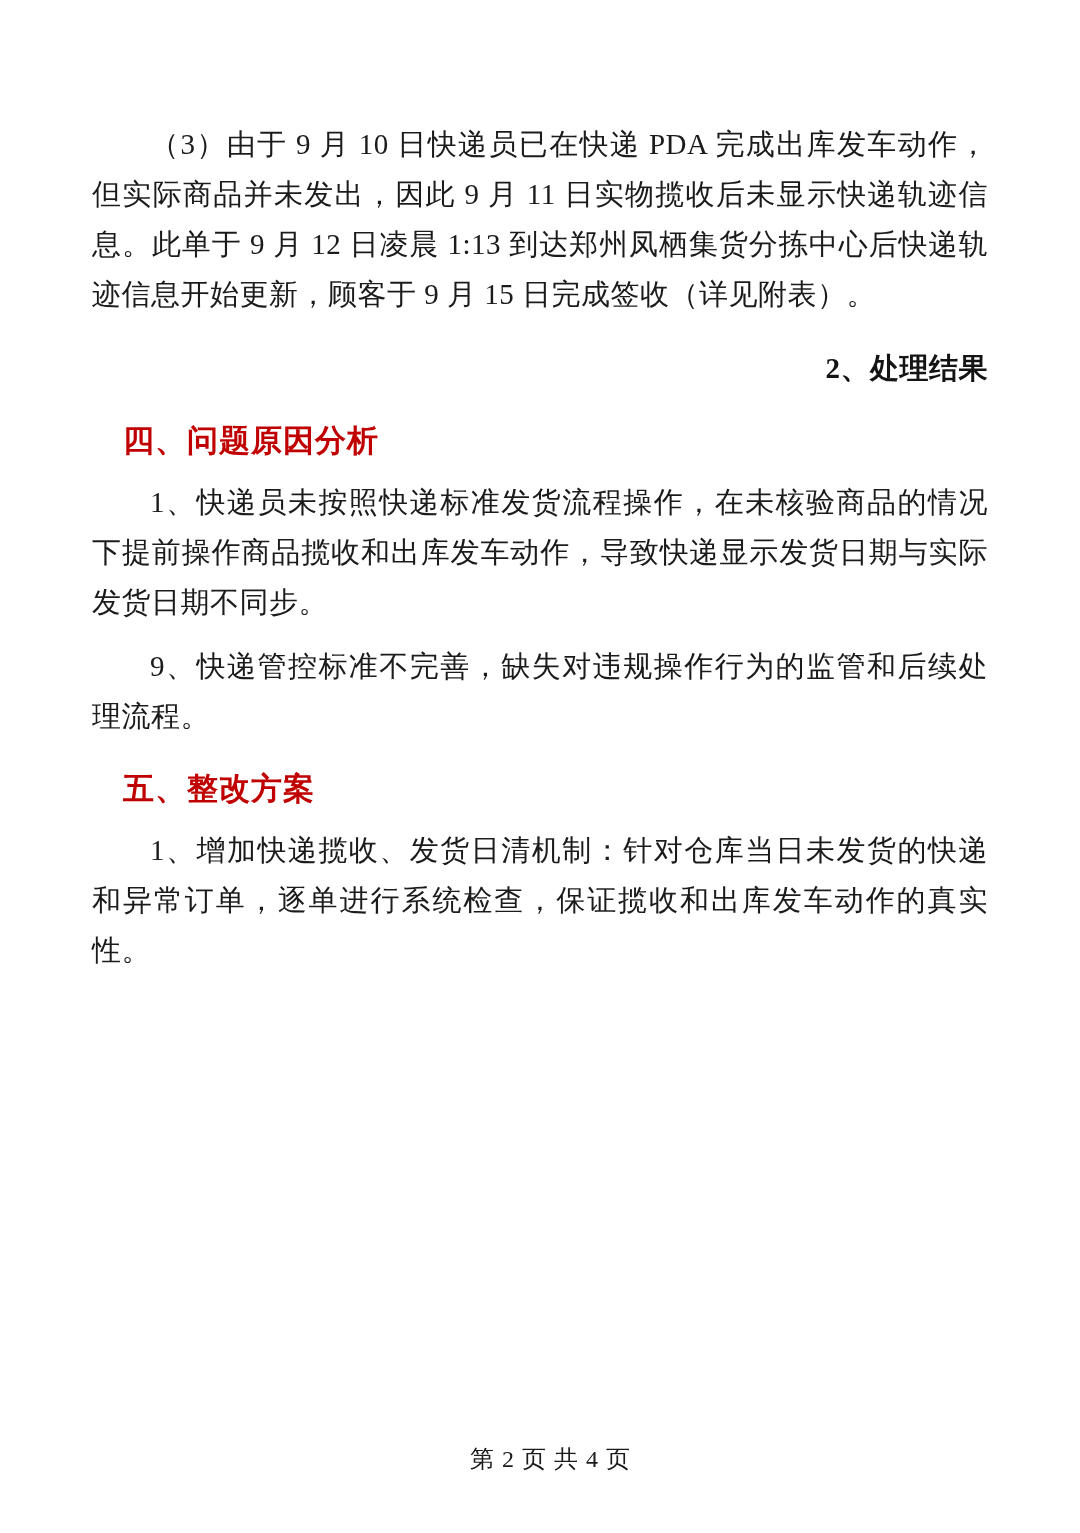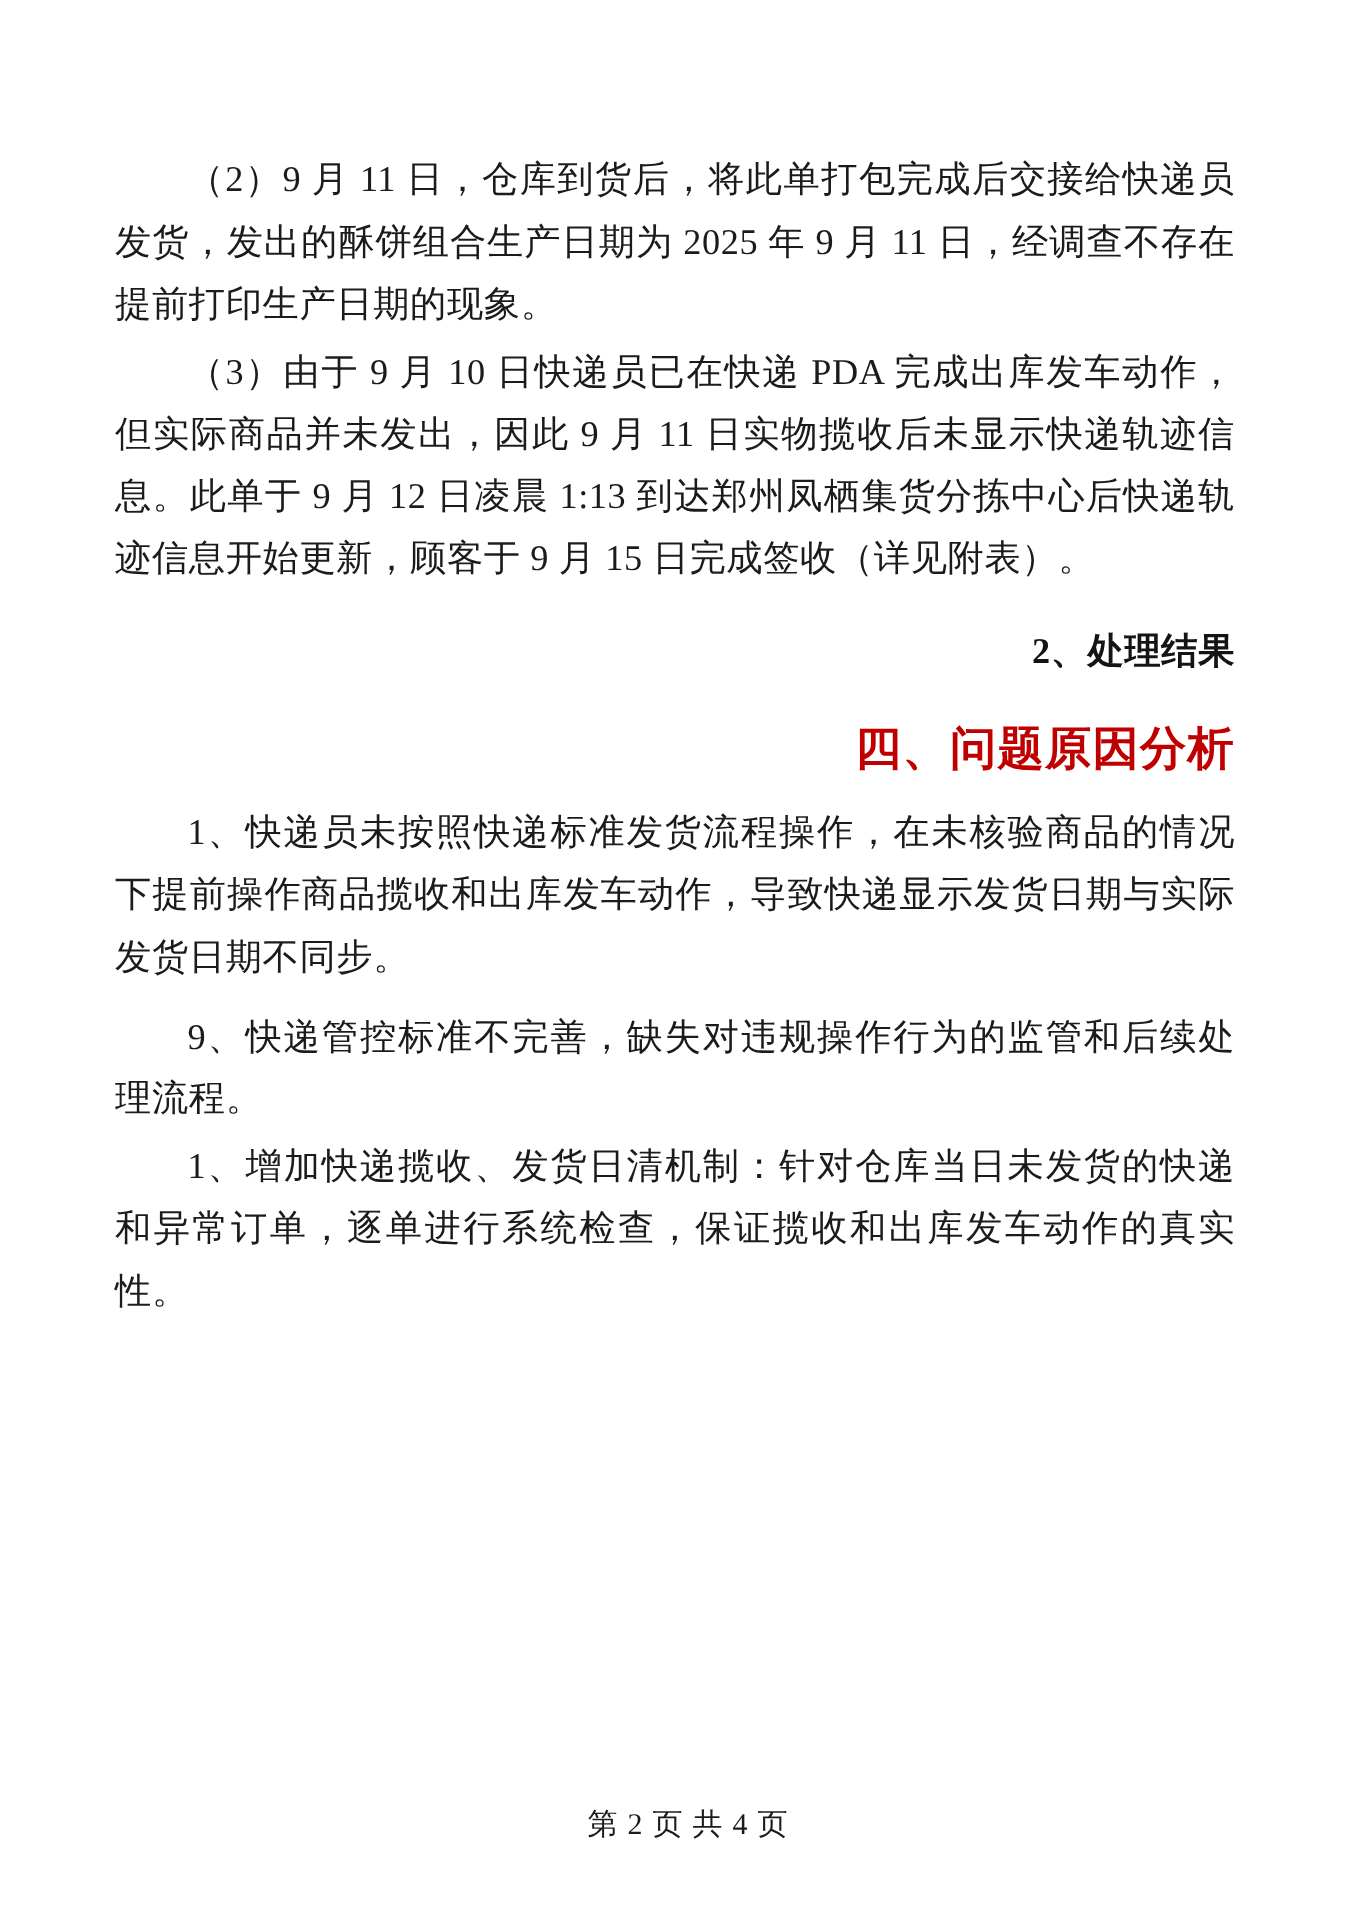--- a/index.html
+++ b/index.html
@@ -36,64 +36,63 @@
     font-size: 29px;
     line-height: 1.72;
     text-indent: 2em;
     font-weight: bold;
     margin: 10px 0 2px 0;
     color: #141414;
     letter-spacing: 0.5px;
     text-align: right;
   }
   .section-head {
-    font-size: 37px;
+    font-size: 31px;
     line-height: 1.7;
     font-weight: bold;
     color: #c00000;
     margin: 22px 0 10px 0;
     text-indent: 1em;
     letter-spacing: 1px;
-    text-align: right;
   }
   .spacer-sm { height: 10px; }
   .footer {
     position: absolute;
     left: 0;
     right: 0;
     bottom: 58px;
     text-align: center;
     font-size: 24px;
     color: #1b1b1b;
     letter-spacing: 1px;
     margin-left: 21px;
   }
 </style>
 </head>
 <body>
 
 <div class="page">
 
-  <p class="para">（2）9 月 11 日，仓库到货后，将此单打包完成后交接给快递员发货，发出的酥饼组合生产日期为 2025 年 9 月 11 日，经调查不存在提前打印生产日期的现象。</p>
 
   <p class="para">（3）由于 9 月 10 日快递员已在快递 PDA 完成出库发车动作，但实际商品并未发出，因此 9 月 11 日实物揽收后未显示快递轨迹信息。此单于 9 月 12 日凌晨 1:13 到达郑州凤栖集货分拣中心后快递轨迹信息开始更新，顾客于 9 月 15 日完成签收（详见附表）。</p>
 
   <div class="spacer-sm"></div>
 
   <h3 class="sub-head">2、处理结果</h3>
 
 
   <h2 class="section-head">四、问题原因分析</h2>
 
   <p class="para">1、快递员未按照快递标准发货流程操作，在未核验商品的情况下提前操作商品揽收和出库发车动作，导致快递显示发货日期与实际发货日期不同步。</p>
 
   <div class="spacer-sm"></div>
 
   <p class="para">9、快递管控标准不完善，缺失对违规操作行为的监管和后续处理流程。</p>
 
+  <h2 class="section-head">五、整改方案</h2>
 
   <p class="para">1、增加快递揽收、发货日清机制：针对仓库当日未发货的快递和异常订单，逐单进行系统检查，保证揽收和出库发车动作的真实性。</p>
 
   <div class="spacer-sm"></div>
 
 
   <div class="footer">
     <span>第 2 页 共 4 页</span>
   </div>
 

